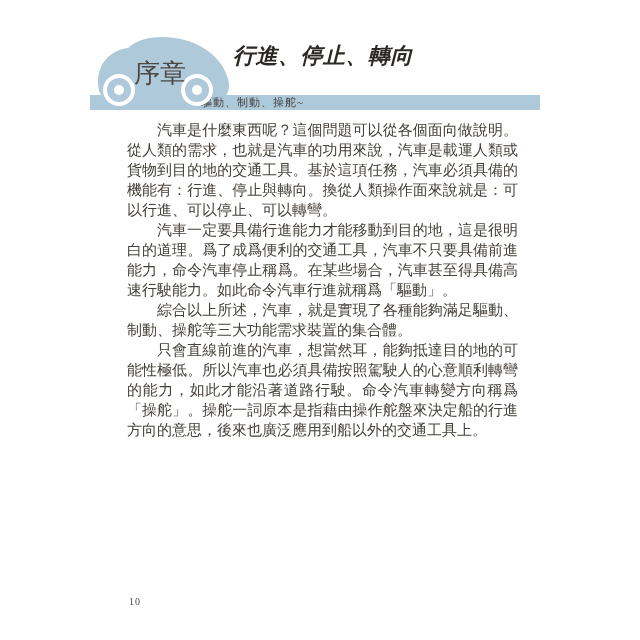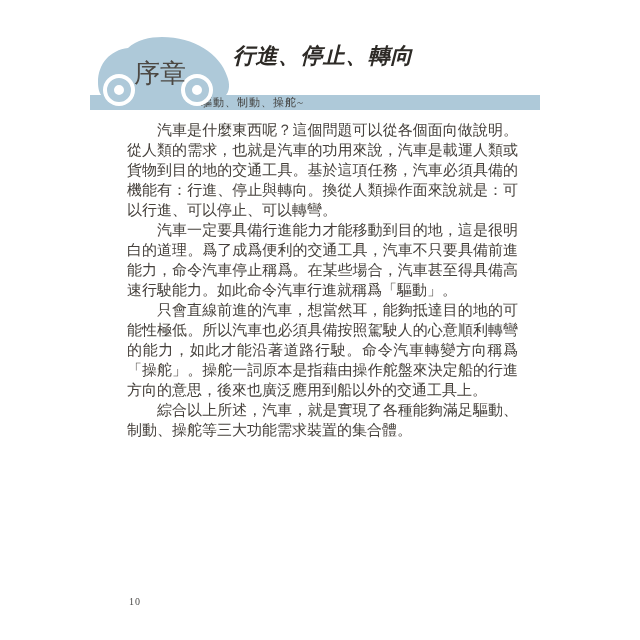--- a/index.html
+++ b/index.html
@@ -106,19 +106,19 @@
     <span class="subtitle">~驅動、制動、操舵~</span>
   </div>
 
   <div class="title-block">
     <div>行進、停止、轉向</div>
   </div>
 
   <div class="body-text" id="body-text">
       <p>汽車是什麼東西呢？這個問題可以從各個面向做說明。從人類的需求，也就是汽車的功用來說，汽車是載運人類或貨物到目的地的交通工具。基於這項任務，汽車必須具備的機能有：行進、停止與轉向。換從人類操作面來說就是：可以行進、可以停止、可以轉彎。</p>
       <p>汽車一定要具備行進能力才能移動到目的地，這是很明白的道理。爲了成爲便利的交通工具，汽車不只要具備前進能力，命令汽車停止稱爲。在某些場合，汽車甚至得具備高速行駛能力。如此命令汽車行進就稱爲「驅動」。</p>
+      <p>綜合以上所述，汽車，就是實現了各種能夠滿足驅動、制動、操舵等三大功能需求裝置的集合體。</p>
       <p>只會直線前進的汽車，想當然耳，能夠抵達目的地的可能性極低。所以汽車也必須具備按照駕駛人的心意順利轉彎的能力，如此才能沿著道路行駛。命令汽車轉變方向稱爲「操舵」。操舵一詞原本是指藉由操作舵盤來決定船的行進方向的意思，後來也廣泛應用到船以外的交通工具上。</p>
-      <p>綜合以上所述，汽車，就是實現了各種能夠滿足驅動、制動、操舵等三大功能需求裝置的集合體。</p>
     </div>
 
   <div class="page-number">10</div>
 
 </div>
 
 </body></html>

